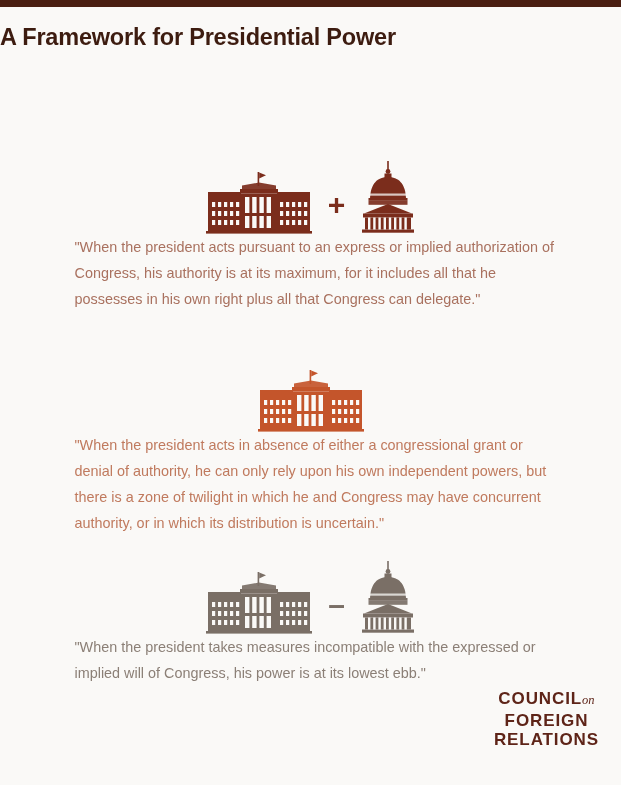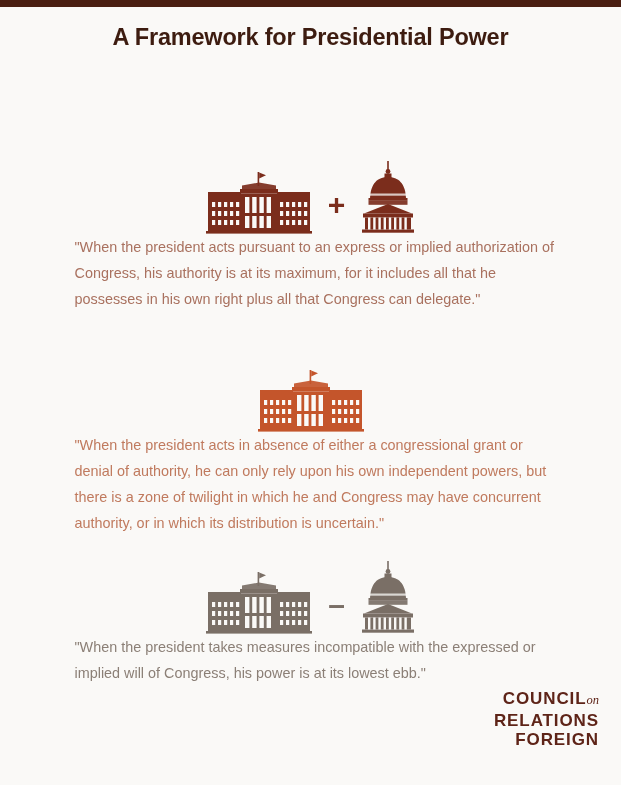--- a/index.html
+++ b/index.html
@@ -29,21 +29,21 @@
     height: 7px;
     background: #4a1f12;
   }
 
   
   .header {
     position: absolute;
     top: 20px;
     left: 0;
     width: 621px;
-    text-align: center;
+    text-align: left;
   }
   .title {
     font-family: "Liberation Sans", sans-serif;
     font-size: 23.5px;
     font-weight: bold;
     letter-spacing: -0.2px;
     color: #3d1c10;
     margin: 0;
     line-height: 34px;
   }
@@ -100,21 +100,21 @@
     position: absolute;
     left: 0;
     bottom: 0;
     width: 621px;
     height: 100px;
   }
   .logo {
     position: absolute;
     right: 22px;
     top: 4px;
-    text-align: right;
+    text-align: center;
     font-family: "Liberation Sans", sans-serif;
     font-size: 17px;
     font-weight: bold;
     letter-spacing: 0.9px;
     color: #5e2418;
     line-height: 19.5px;
   }
   .logo .on {
     font-family: "Liberation Serif", serif;
     font-style: italic;
@@ -417,20 +417,20 @@
         </g>
       </svg>
     </div>
     <p class="quote c-quote3">"When the president takes measures incompatible with the expressed or implied will of Congress, his power is at its lowest ebb."</p>
   </div>
 
   <div class="footer">
 
     <div class="logo">
       <div><span>COUNCIL</span><span class="on">on</span></div>
+      <div>FOREIGN</div>
       <div>RELATIONS</div>
-      <div>FOREIGN</div>
     </div>
 
 
   </div>
 
 </div>
 
 </body></html>

